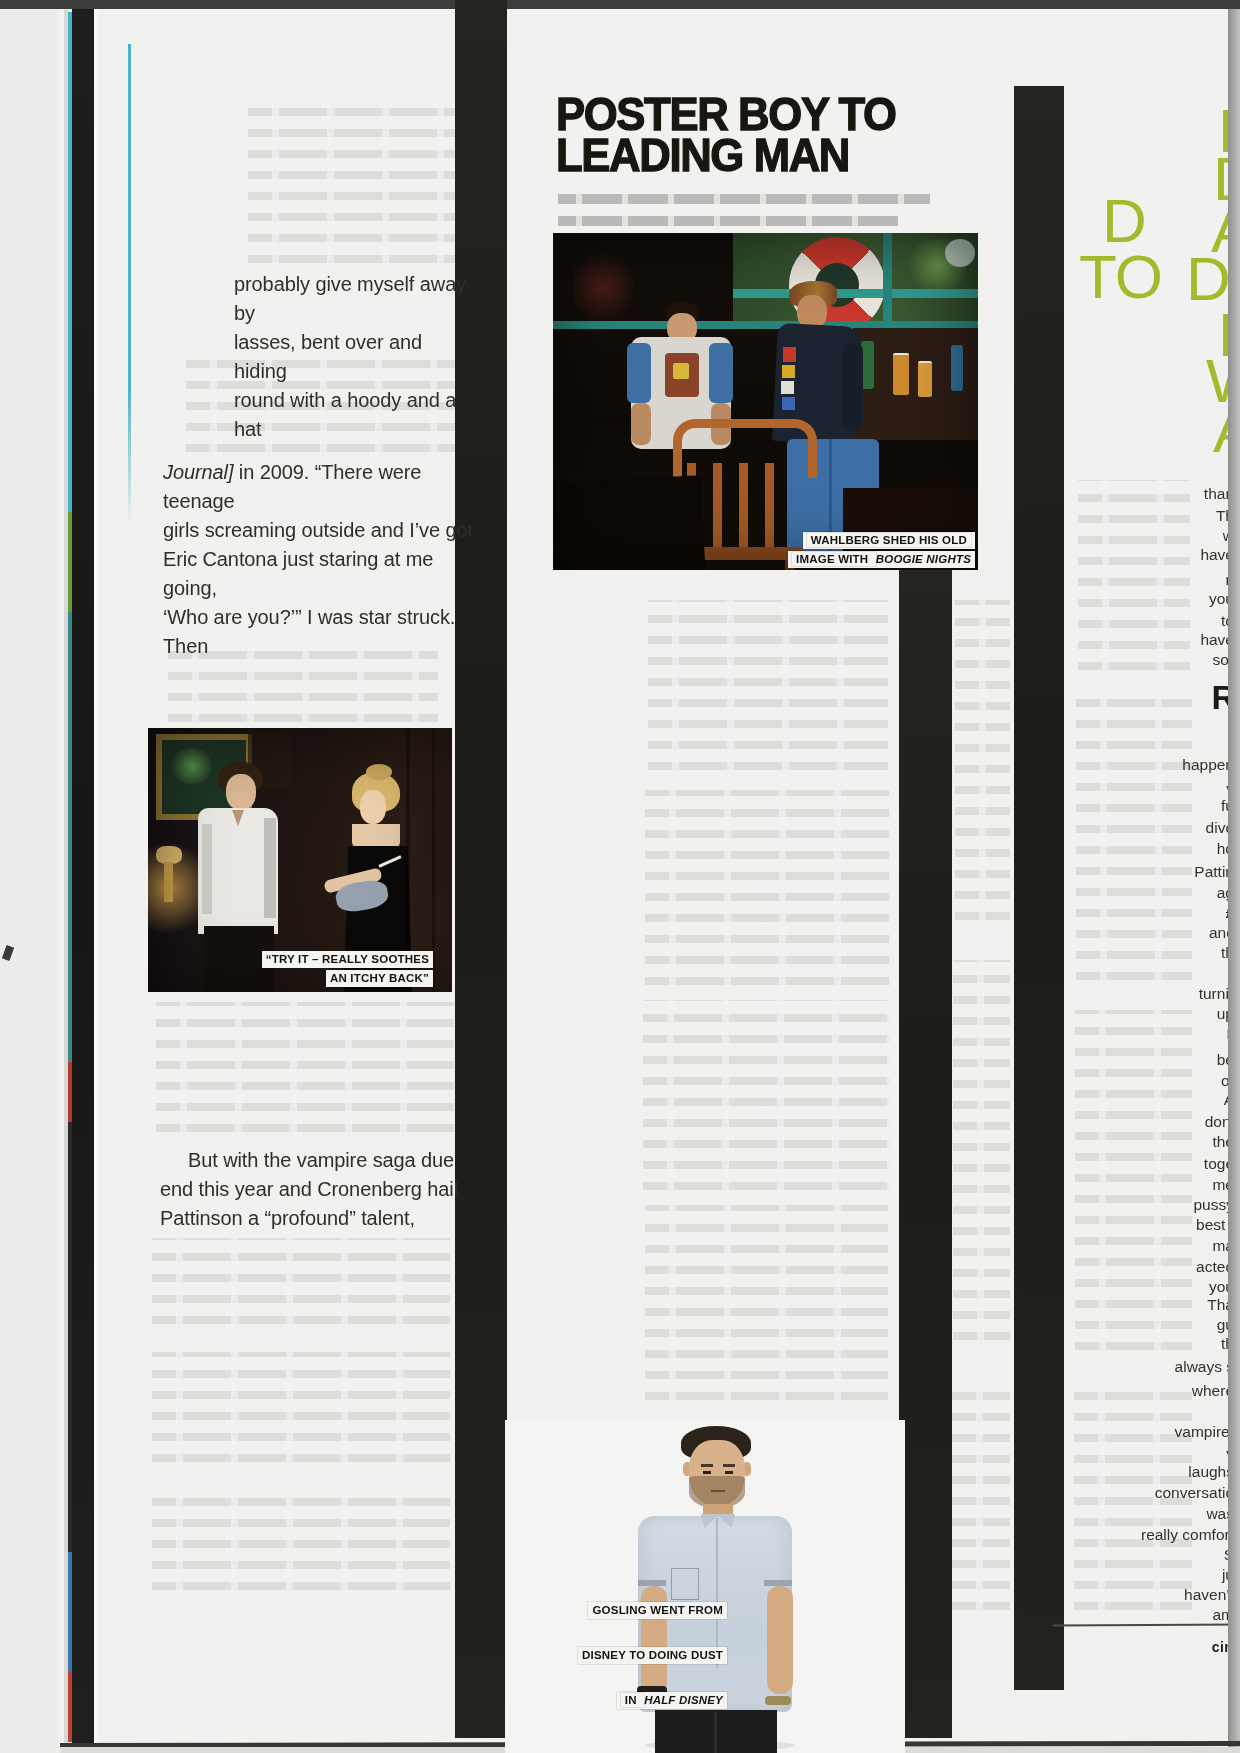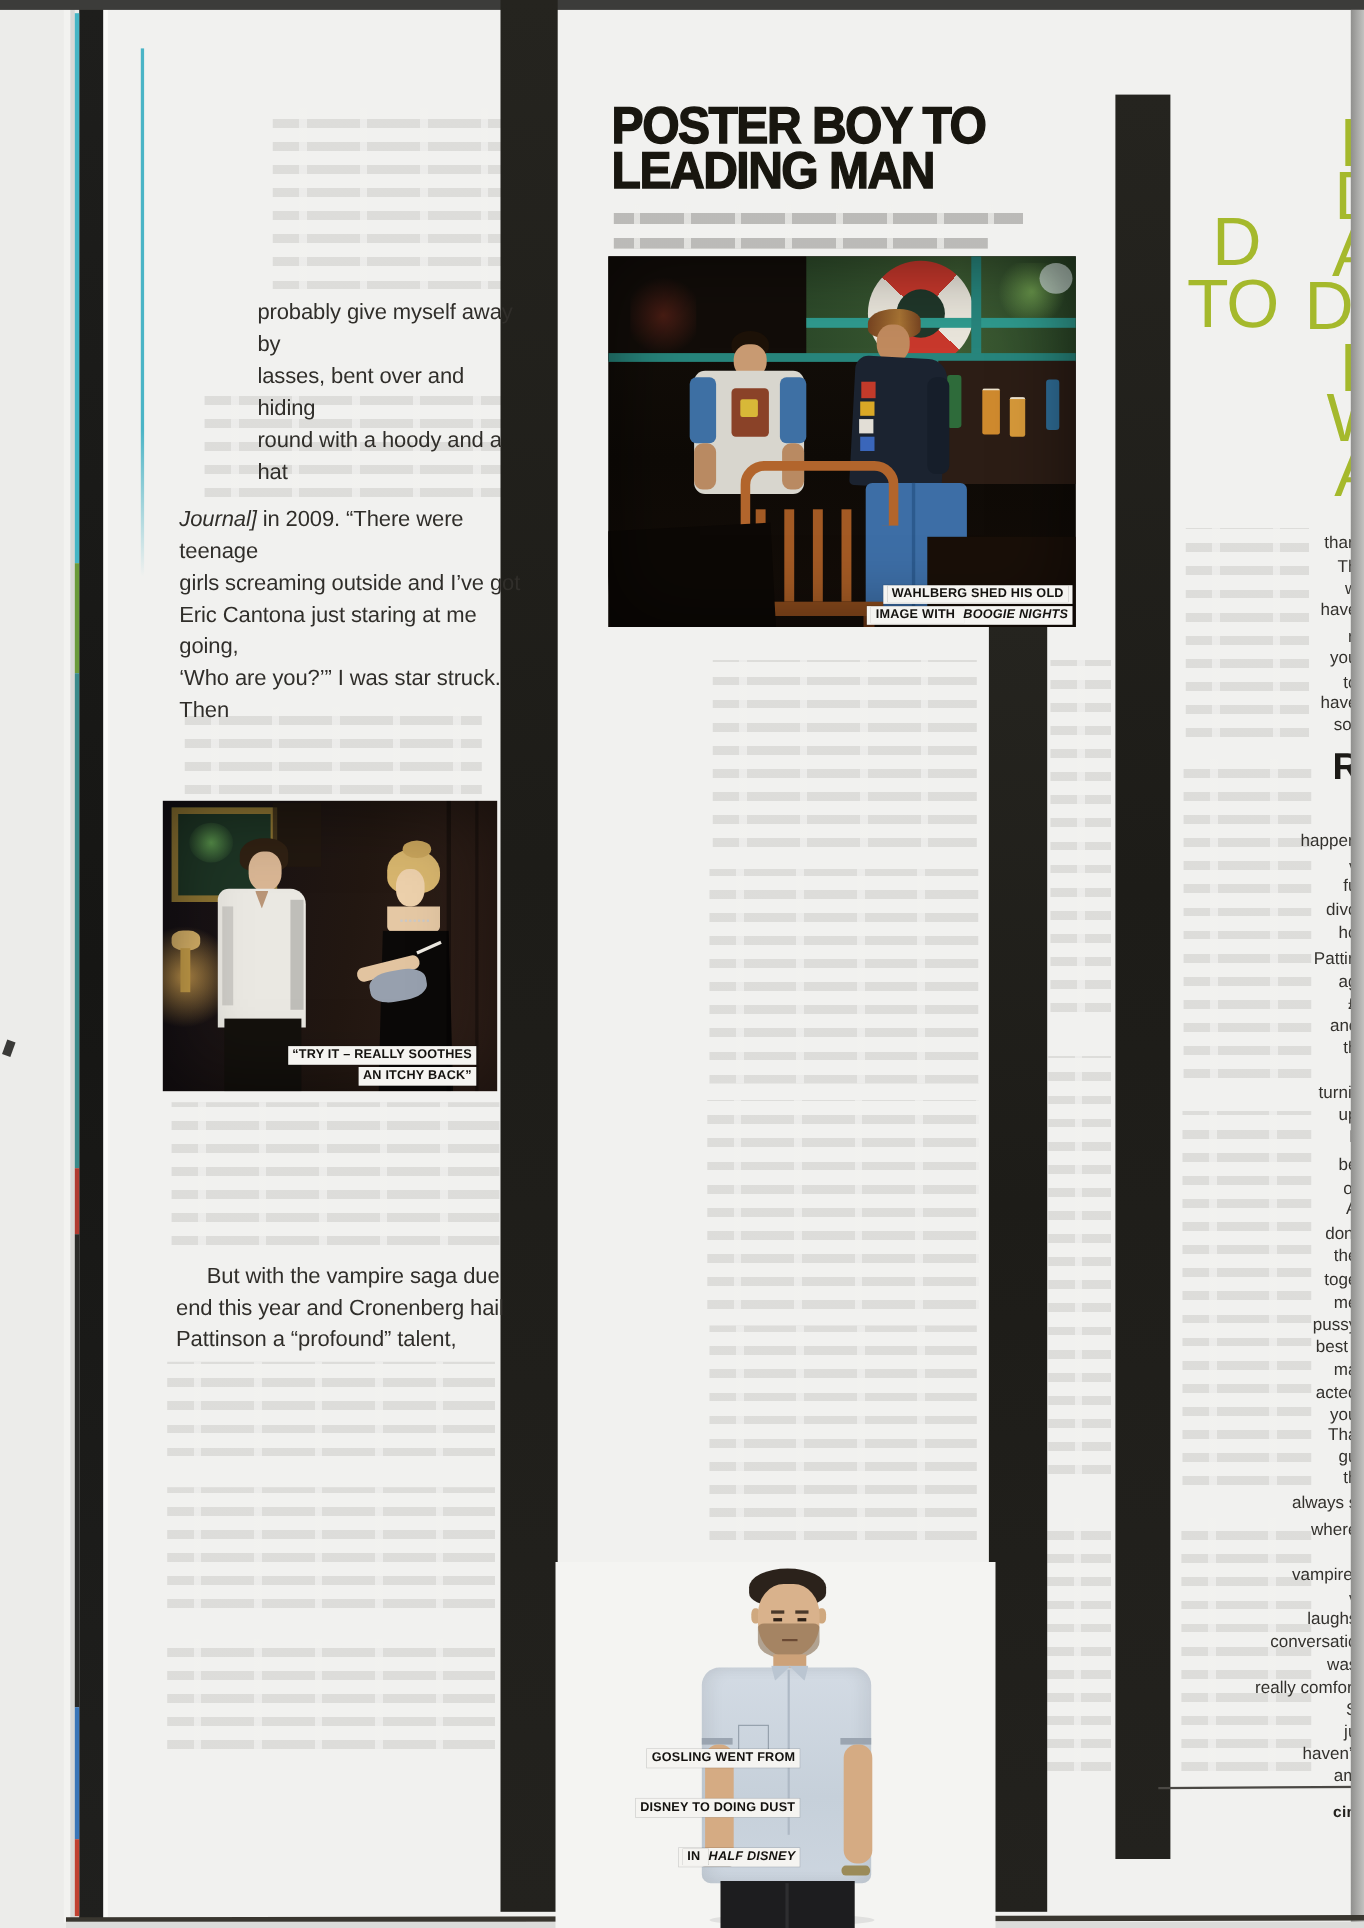--- a/index.html
+++ b/index.html
@@ -215,21 +215,21 @@
     <div class="abs" style="left:211px;top:98px;width:2px;height:150px;background:#aeb9c5;"></div>
     <div class="abs" style="left:166px;top:148px;width:26px;height:30px;border:1.5px solid rgba(130,142,155,.8);"></div>
     <div class="abs" style="left:133px;top:160px;width:28px;height:6px;background:rgba(150,160,172,.9);"></div>
     <div class="abs" style="left:259px;top:160px;width:28px;height:6px;background:rgba(150,160,172,.9);"></div>
     <div class="abs" style="left:136px;top:166px;width:26px;height:108px;background:#d5ab83;border-radius:12px;"></div>
     <div class="abs" style="left:262px;top:166px;width:26px;height:108px;background:#d5ab83;border-radius:12px;"></div>
     <div class="abs" style="left:132px;top:266px;width:30px;height:11px;background:#221e19;border-radius:4px;"></div>
     <div class="abs" style="left:260px;top:276px;width:26px;height:9px;background:#9b8b59;border-radius:4px;"></div>
     <div class="abs" style="left:150px;top:290px;width:122px;height:43px;background:#1d1d1f;"></div>
     <div class="abs" style="left:209px;top:292px;width:3px;height:41px;background:#2e2e30;"></div>
-    <div class="cap" style="right:178px;top:170px;gap:28px;">
+    <div class="cap" style="right:178px;top:182px;gap:28px;">
       <span>GOSLING WENT FROM</span>
       <span>DISNEY TO DOING DUST</span>
       <span><span>IN </span><i>HALF DISNEY</i></span>
     </div>
   </div>
 
   <div id="letters">
       <span class="letter" style="left: 1102px; top: 190px; color: rgb(165, 185, 44);">D</span>
       <span class="letter" style="left: 1079px; top: 246px; color: rgb(165, 185, 44);">TO</span>
       <span class="letter" style="left: 1218px; top: 100px; color: rgb(165, 185, 44);">D</span>

